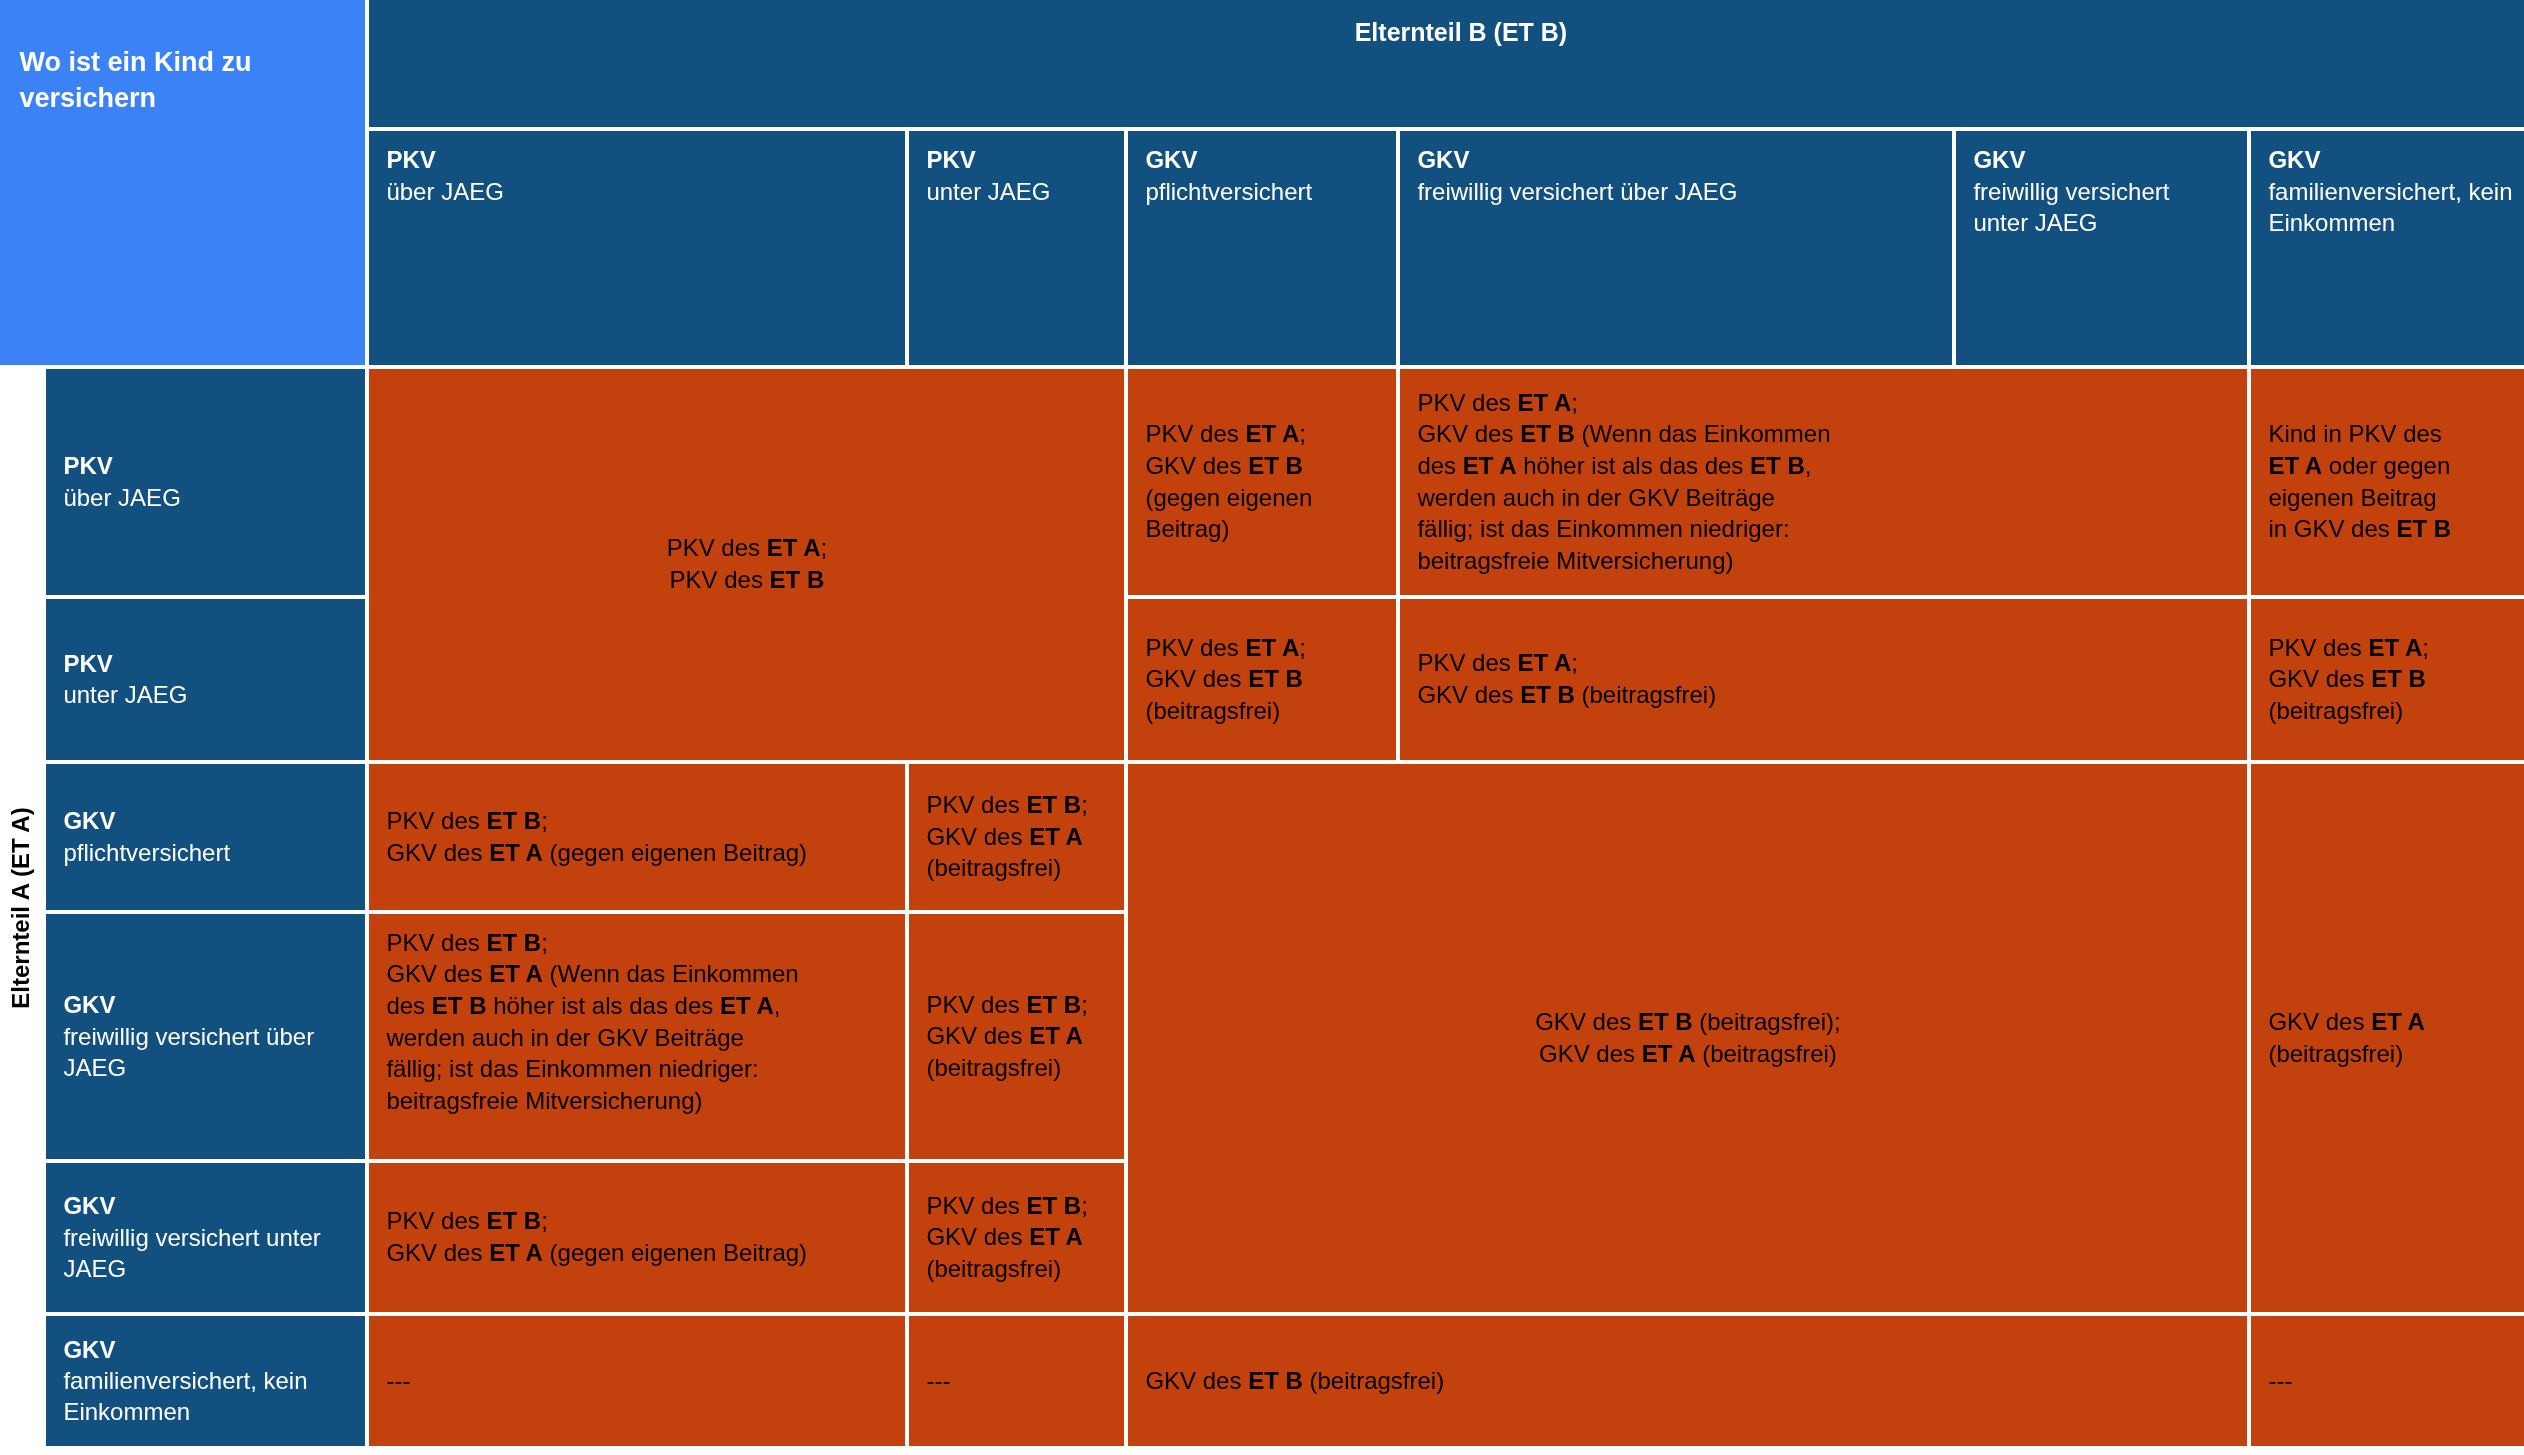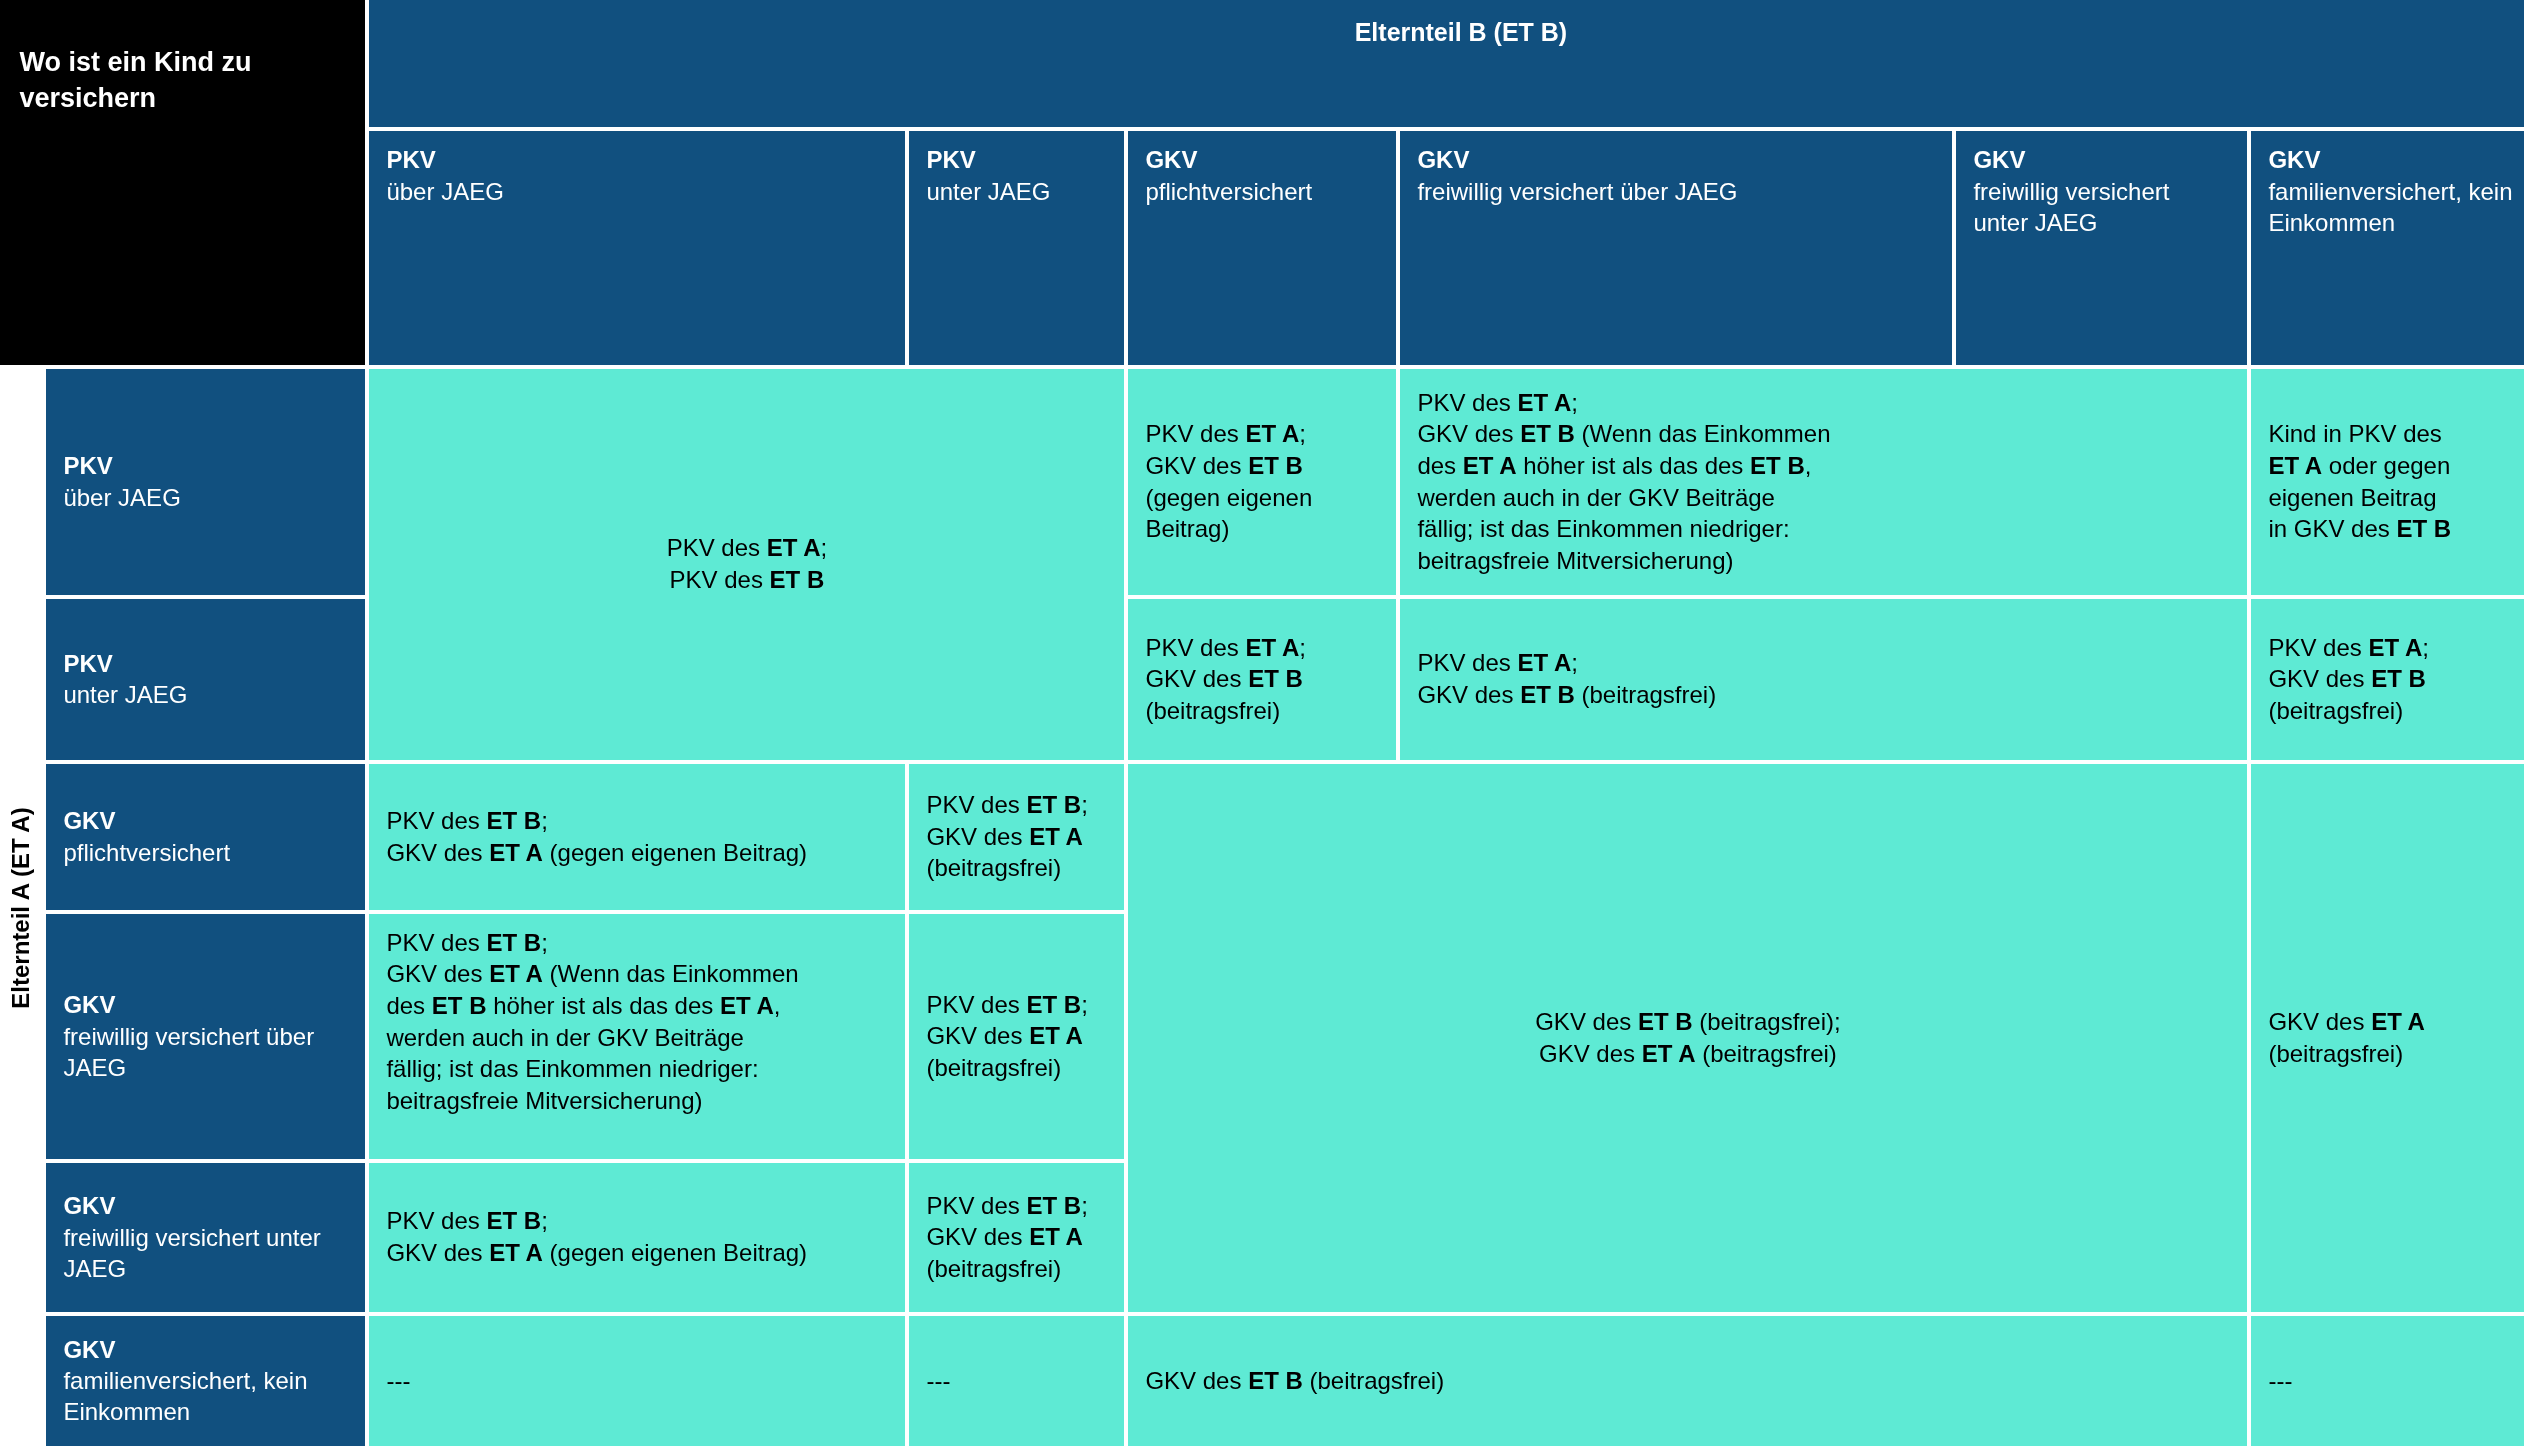--- a/index.html
+++ b/index.html
@@ -51,21 +51,21 @@
     font-weight: normal;
   }
   .hdr-top {
     text-align: center;
     font-weight: bold;
     font-size: 25px;
     padding: 17px 7.7px 17px 7.7px;
     line-height: 1.3;
   }
   .corner {
-    background: #000000;
+    background: #3b82f6;
     color: #ffffff;
     font-weight: bold;
     font-size: 27px;
     line-height: 1.32;
     padding: 46px 20px 15.3px 20px;
     vertical-align: top;
   }
   .rot-cell {
     background: #ffffff;
     width: 43px;
@@ -80,21 +80,21 @@
     justify-content: center;
   }
   .rot-label {
     transform: rotate(-90deg);
     white-space: nowrap;
     font-size: 24px;
     font-weight: bold;
     color: #000000;
   }
   .cell {
-    background: #5eead4;
+    background: #c2410c;
     color: #000000;
     font-size: 24px;
     line-height: 1.32;
     padding: 12.3px 17px 13.8px 17px;
   }
   .cell.center {
     text-align: center;
     vertical-align: middle;
   }
   .cell.vcenter {

